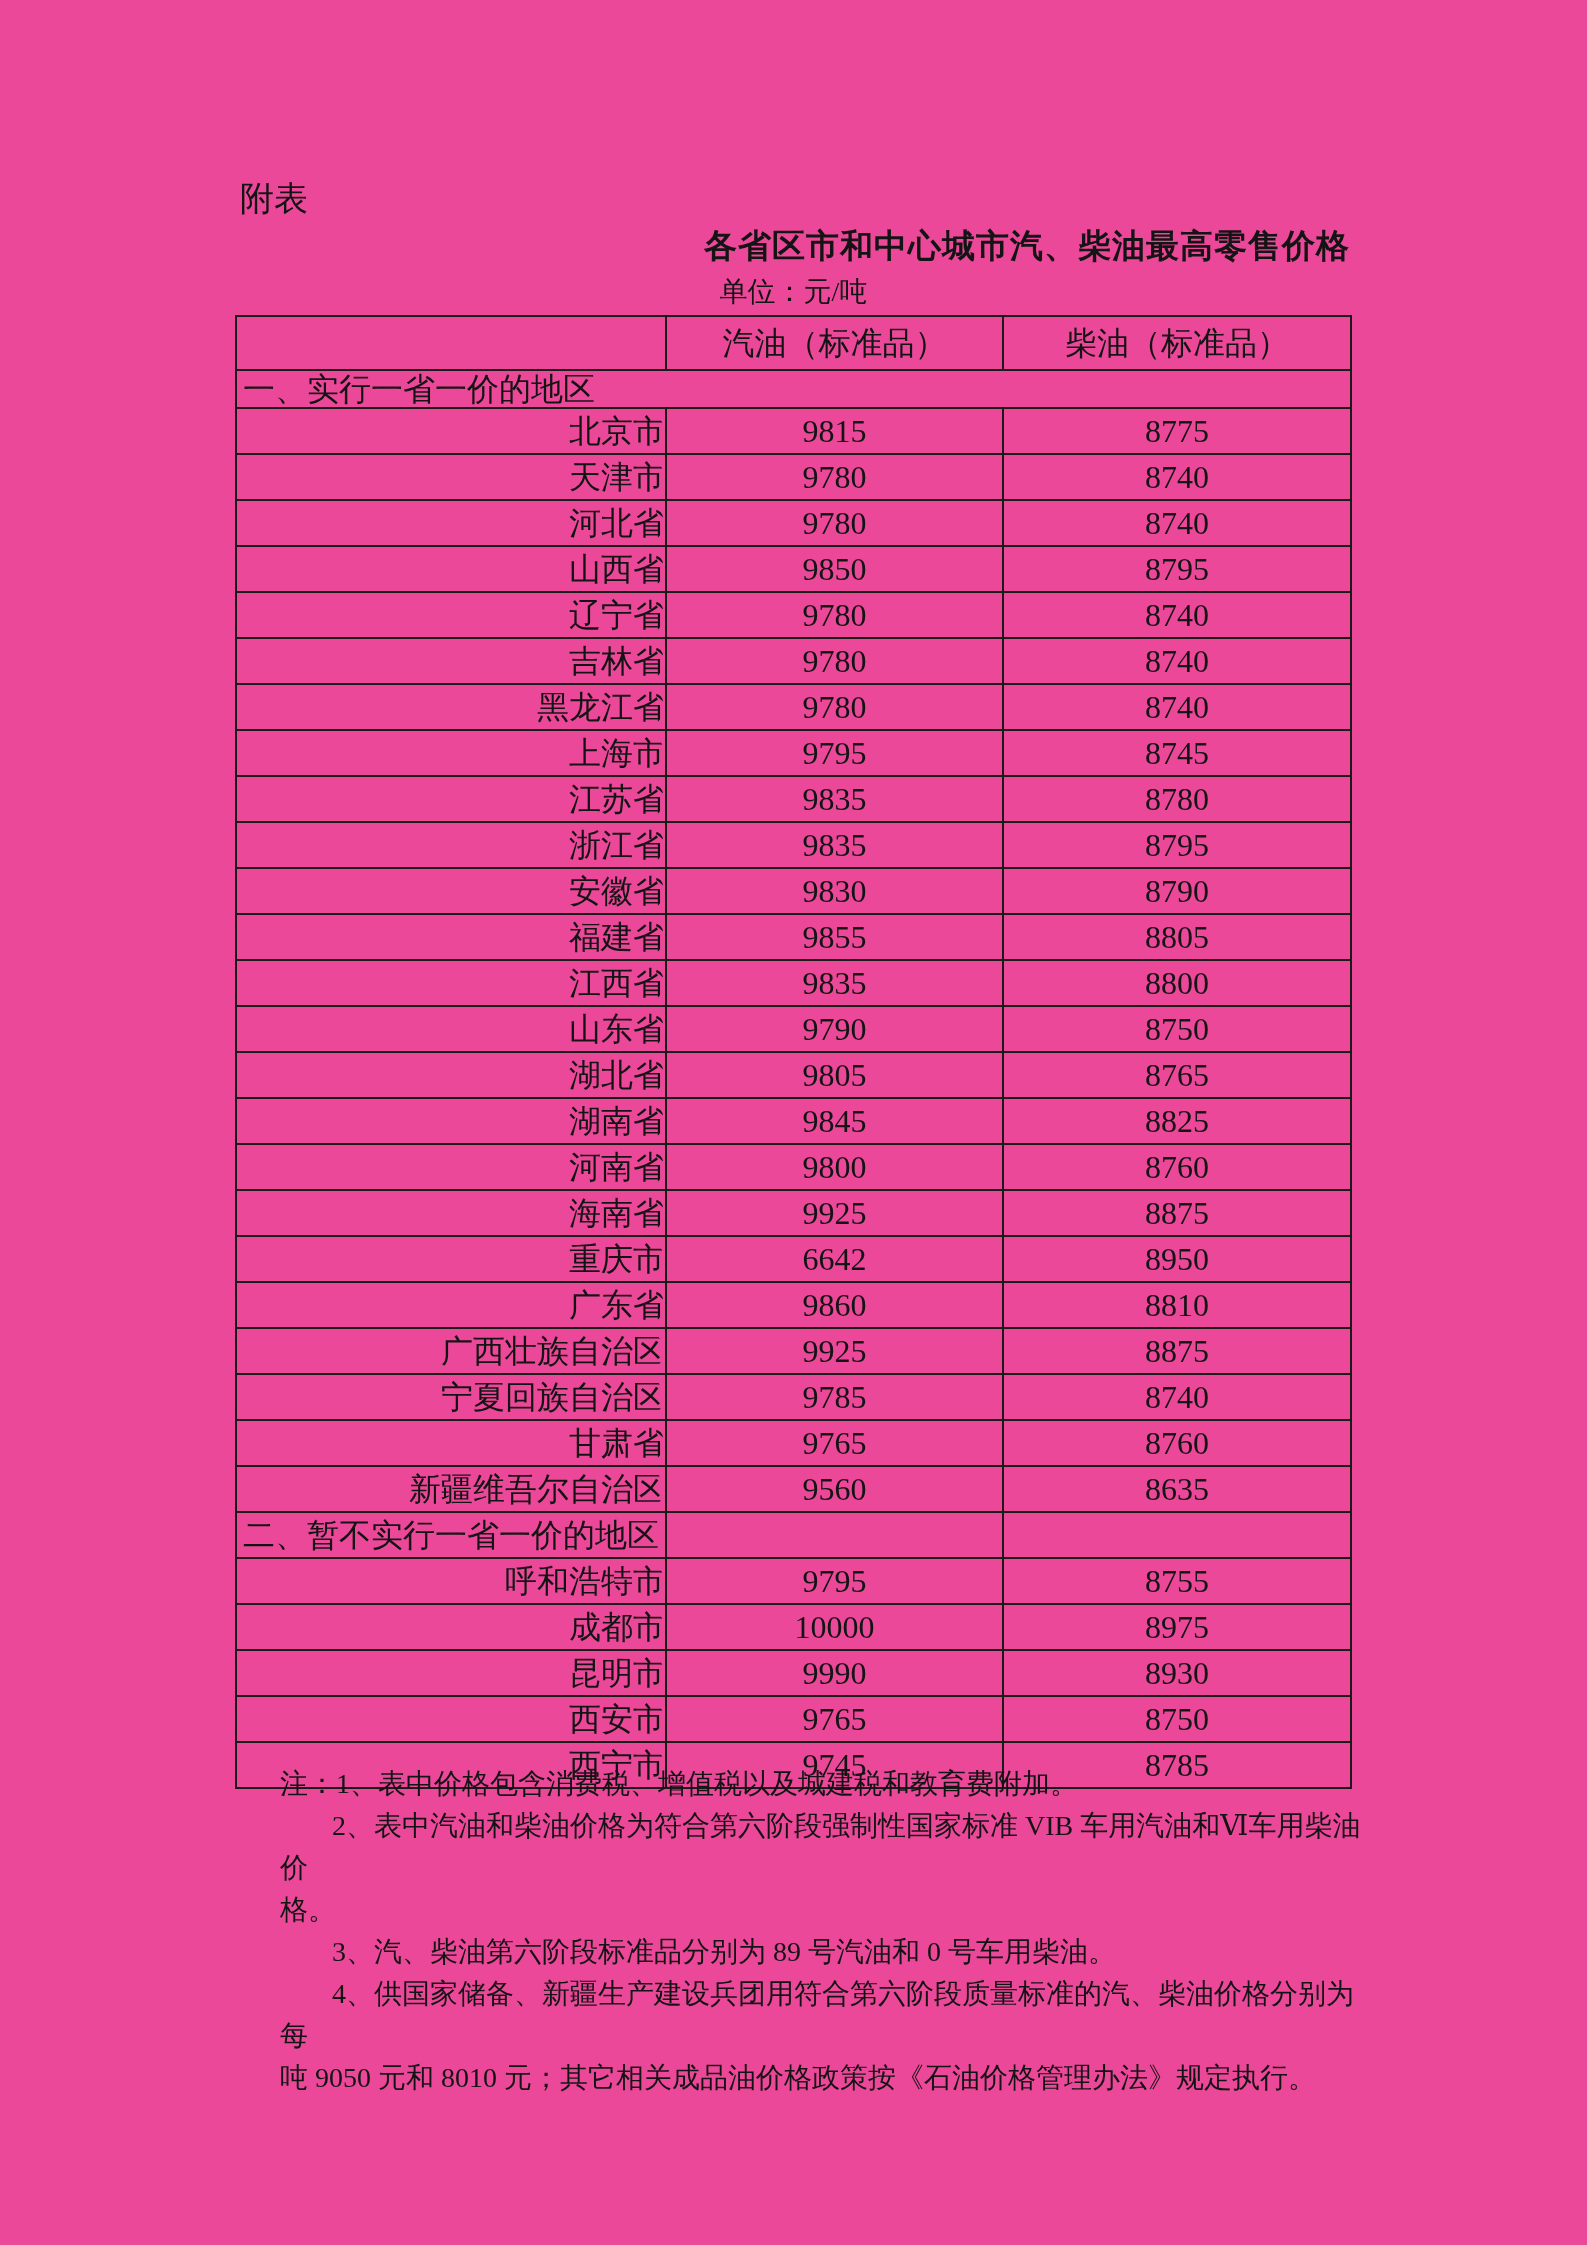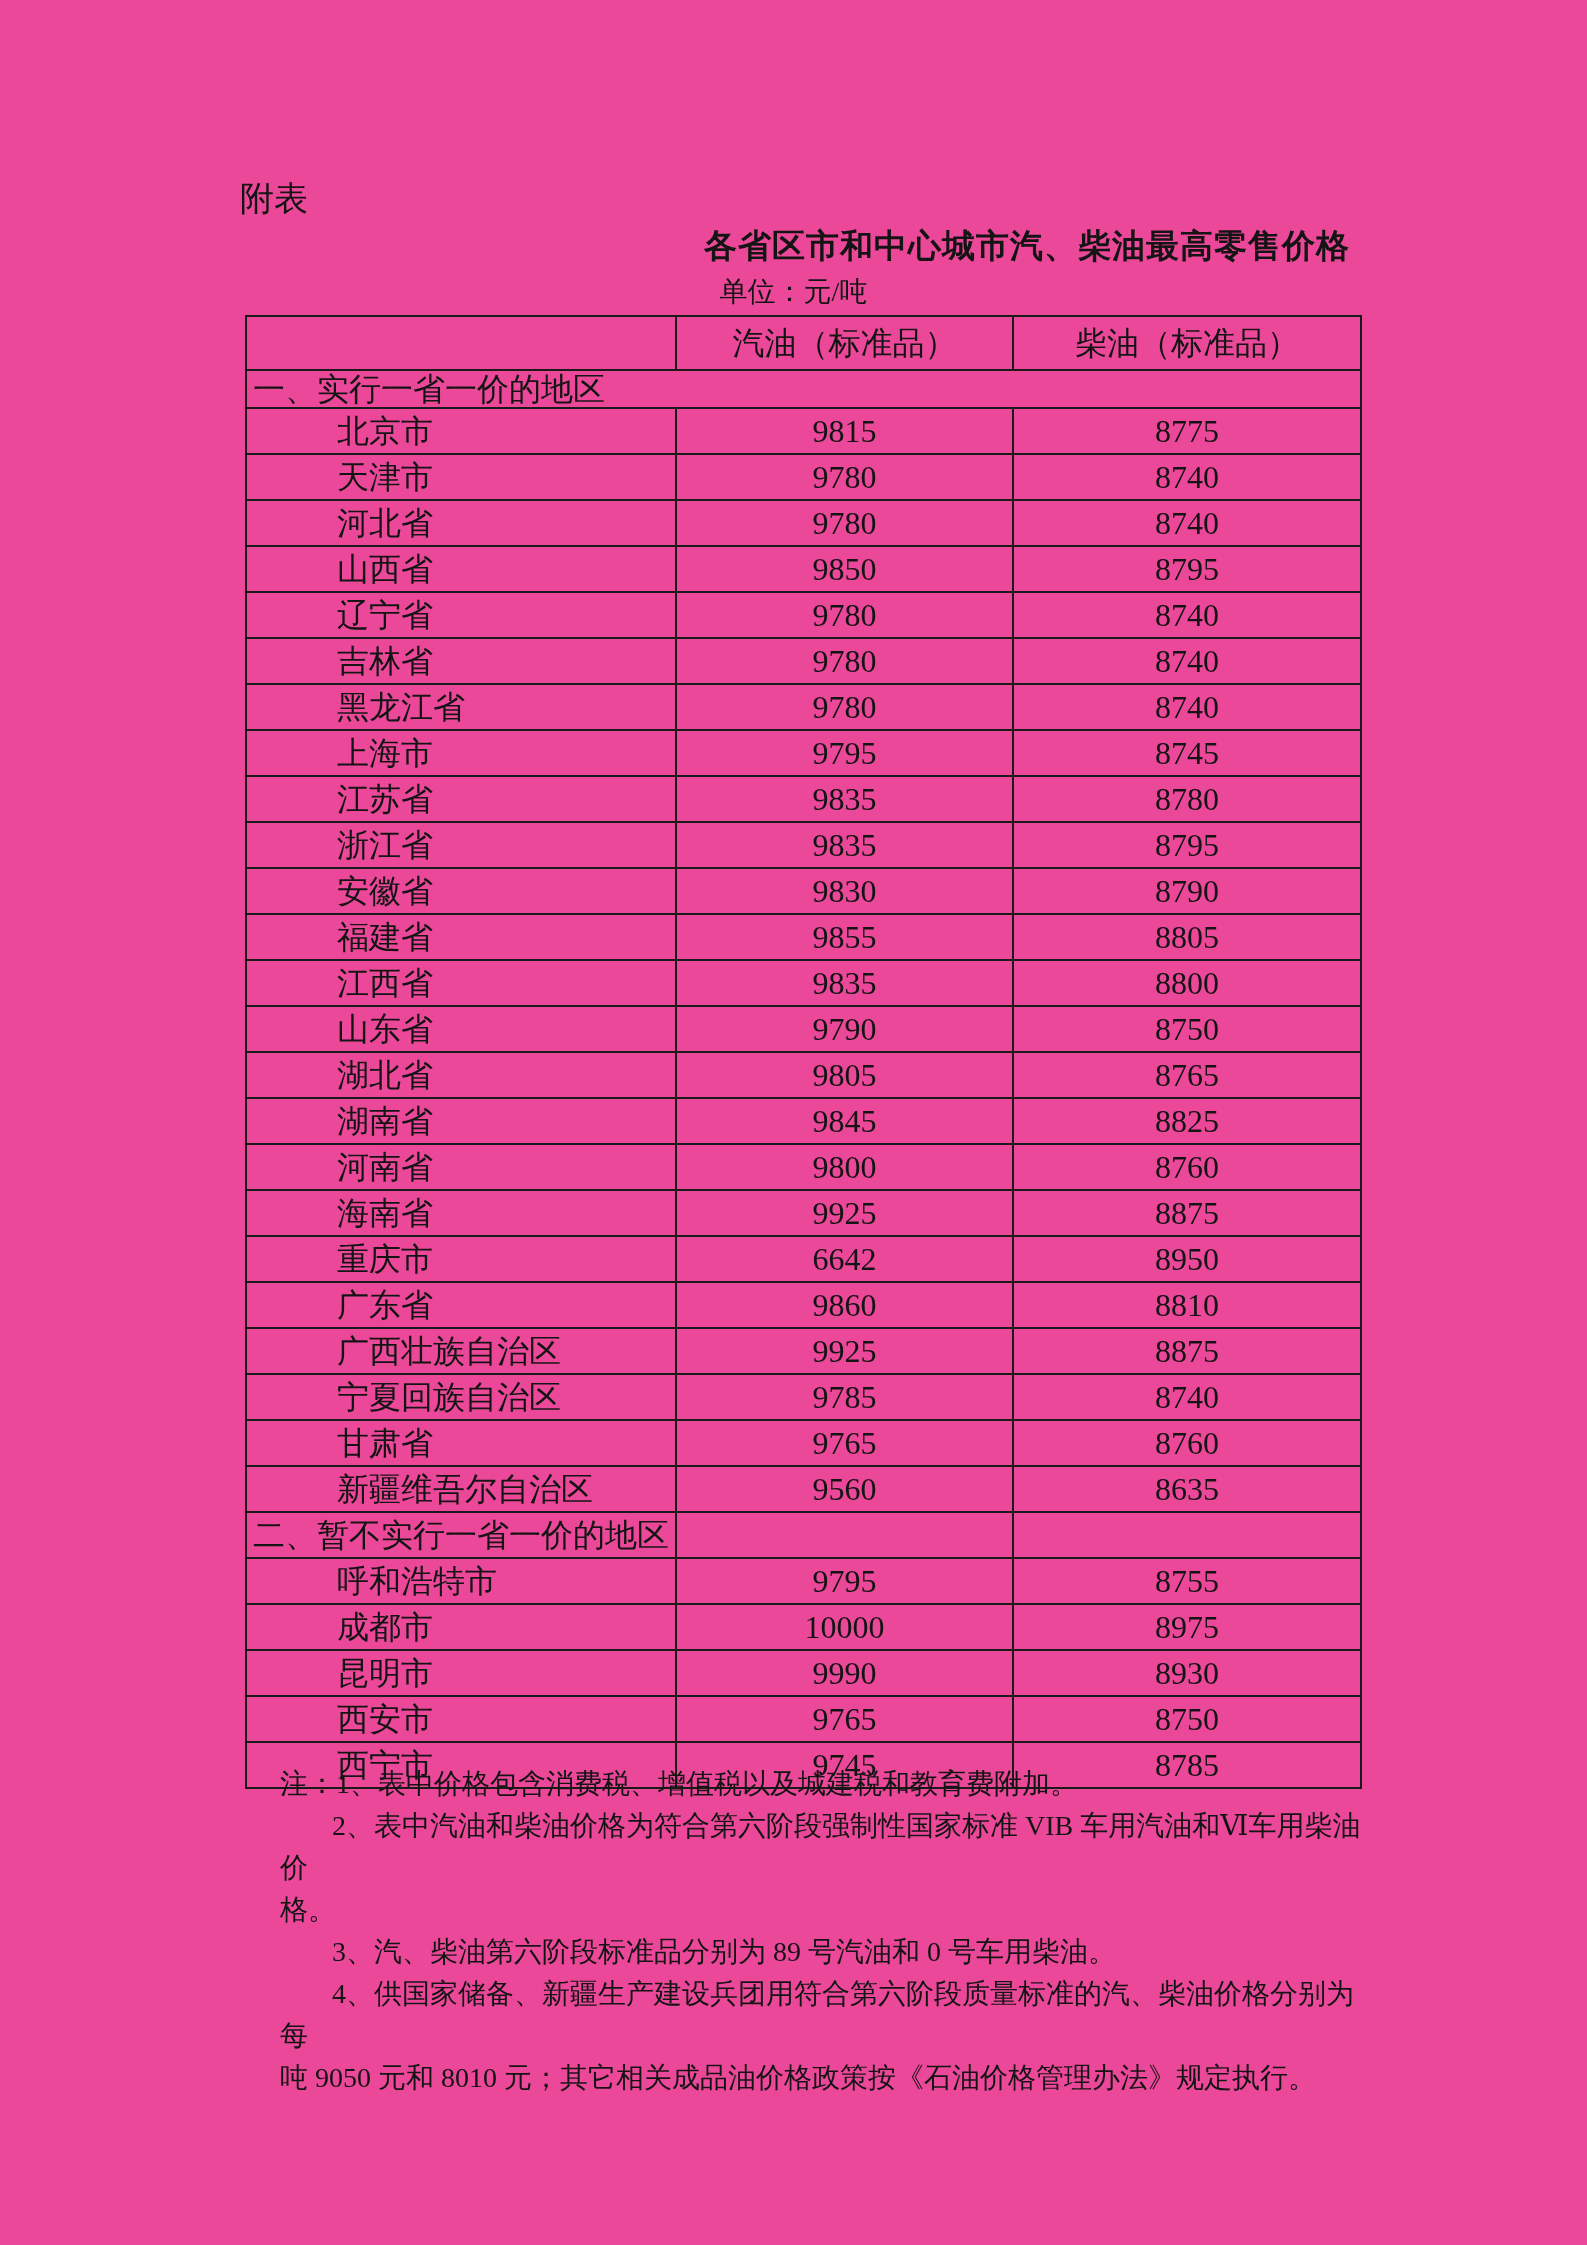--- a/index.html
+++ b/index.html
@@ -37,21 +37,21 @@
     position: absolute;
     top: 277px;
     left: 237px;
     width: 1113px;
     text-align: center;
     font-size: 28px;
     line-height: 1.1;
   }
   table.price-table {
     position: absolute;
-    left: 245px;
+    left: 235px;
     top: 315px;
     width: 1115px;
     border-collapse: collapse;
     table-layout: fixed;
   }
   .price-table td, .price-table th {
     border: 2px solid #1a1a1a;
     padding: 0;
     font-size: 32px;
     font-weight: normal;
@@ -61,21 +61,21 @@
   }
   .price-table thead th { height: 52px; text-align: center; }
   .section-cell {
     height: 36px;
     text-align: left;
     padding-left: 6px !important;
     font-size: 31px;
   }
   .region-cell {
     height: 44px;
-    text-align: left;
+    text-align: right;
     padding-left: 90px !important;
     border-radius: 23px;
   }
   .price-cell { height: 44px; text-align: center; }
   .notes {
     position: absolute;
     left: 238px;
     top: 1763px;
     width: 1130px;
     font-size: 28px;

